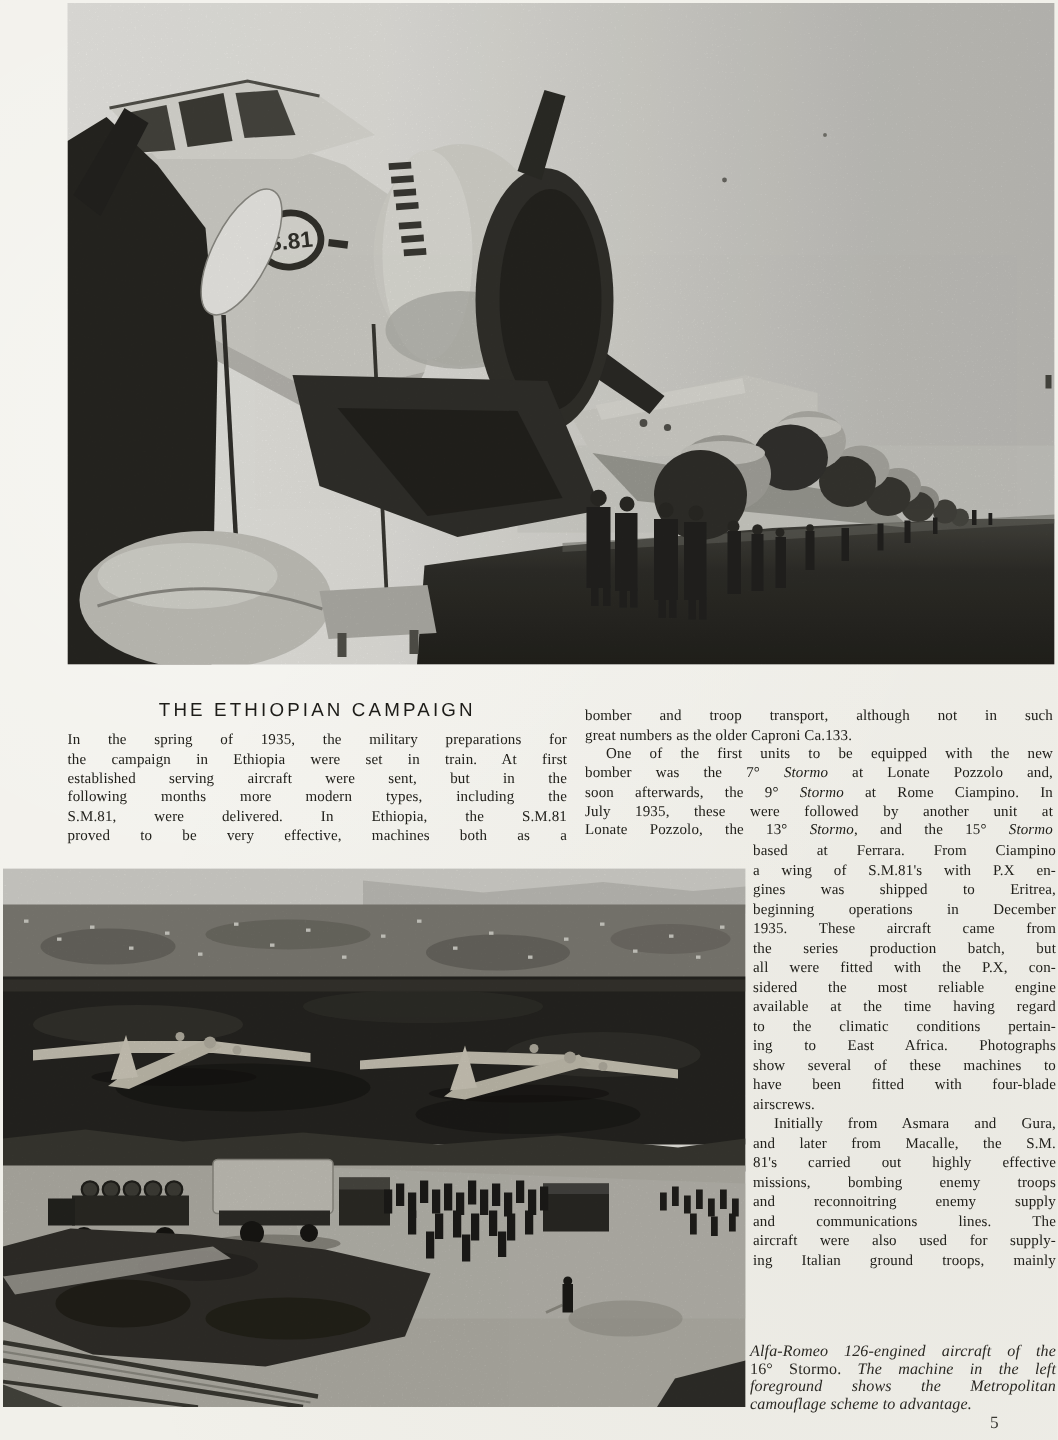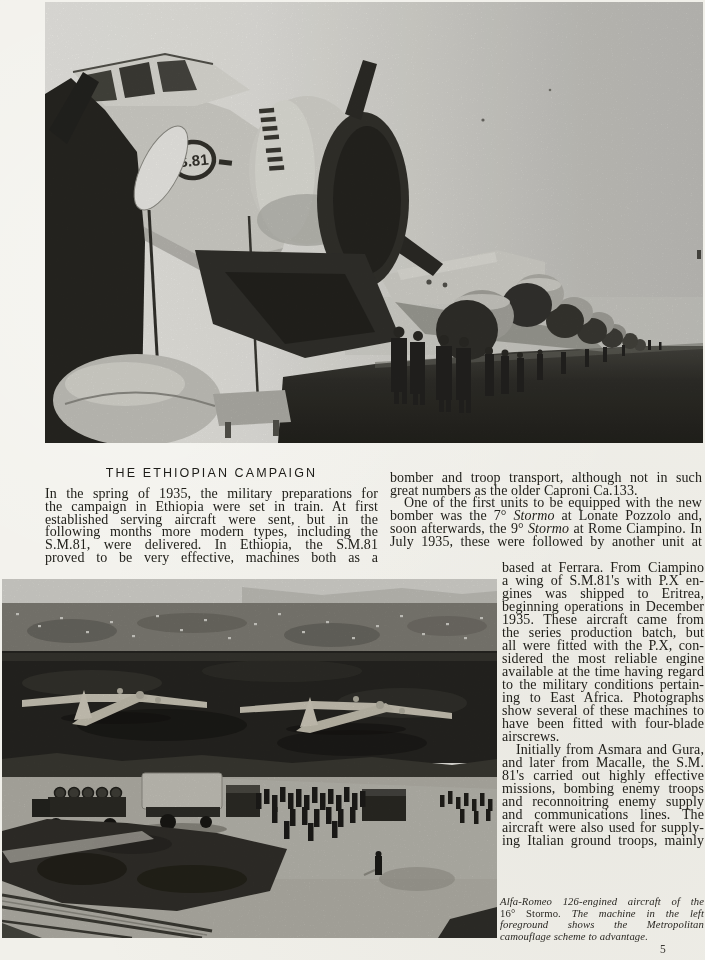--- a/index.html
+++ b/index.html
@@ -20,21 +20,21 @@
   .cap{font-style:italic;color:#2a2823;}
   .cap-top{
     position:absolute;left:51px;top:444px;width:330px;
     font-size:11px;letter-spacing:.3px;word-spacing:2.5px;white-space:nowrap;
   }
   .heading{
     position:absolute;left:45px;top:466px;width:333px;margin:0;
     font-family:"Liberation Sans", sans-serif;font-weight:normal;
     font-size:12.5px;letter-spacing:2.1px;text-align:center;color:#1d1c18;white-space:nowrap;
   }
-  .col{position:absolute;font-size:14px;line-height:12.75px;letter-spacing:.1px;color:#21201b;}
+  .col{position:absolute;font-size:10px;line-height:12.75px;letter-spacing:.1px;color:#21201b;}
   .col-left{left:45px;top:488px;width:333px;}
   .col-right-a{left:390px;top:472px;width:312px;line-height:12.7px;}
   .col-right-b{left:502px;top:561px;width:202px;line-height:13px;}
   .tl{text-align:justify;text-align-last:justify;}
   .tl.nj{text-align-last:left;}
   .ind{display:inline-block;width:14px;}
   .col .alt{font-style:italic;}
   .cap-bottom{
     position:absolute;left:500px;top:896px;width:204px;
     font-size:10.7px;line-height:11.5px;letter-spacing:.1px;
@@ -208,32 +208,33 @@
       <div class="tl">S.M.81, were delivered.  In Ethiopia, the S.M.81</div>
       <div class="tl">proved to be very effective, machines both as a</div>
     </div>
   <div class="col col-right-a">
       <div class="tl">bomber and troop transport, although not in such</div>
       <div class="tl nj">great numbers as the older Caproni Ca.133.</div>
       <div class="tl"><span class="ind"></span>One of the first units to be equipped with the new</div>
       <div class="tl">bomber was the 7° <span class="alt">Stormo</span> at Lonate Pozzolo and,</div>
       <div class="tl">soon afterwards, the 9° <span class="alt">Stormo</span> at Rome Ciampino. In</div>
       <div class="tl">July 1935, these were followed by another unit at</div>
+      <div class="tl">Lonate Pozzolo, the 13° <span class="alt">Stormo</span>, and the 15° <span class="alt">Stormo</span></div>
     </div>
   <div class="col col-right-b">
       <div class="tl">based at Ferrara.  From Ciampino</div>
       <div class="tl">a wing of S.M.81's with P.X en-</div>
       <div class="tl">gines was shipped to Eritrea,</div>
       <div class="tl">beginning operations in December</div>
       <div class="tl">1935.  These aircraft came from</div>
       <div class="tl">the series production batch, but</div>
       <div class="tl">all were fitted with the P.X, con-</div>
       <div class="tl">sidered the most reliable engine</div>
       <div class="tl">available at the time having regard</div>
-      <div class="tl">to the military conditions pertain-</div>
+      <div class="tl">to the climatic conditions pertain-</div>
       <div class="tl">ing to East Africa.  Photographs</div>
       <div class="tl">show several of these machines to</div>
       <div class="tl">have been fitted with four-blade</div>
       <div class="tl nj">airscrews.</div>
       <div class="tl"><span class="ind"></span>Initially from Asmara and Gura,</div>
       <div class="tl">and later from Macalle, the S.M.</div>
       <div class="tl">81's carried out highly effective</div>
       <div class="tl">missions, bombing enemy troops</div>
       <div class="tl">and reconnoitring enemy supply</div>
       <div class="tl">and communications lines.  The</div>

